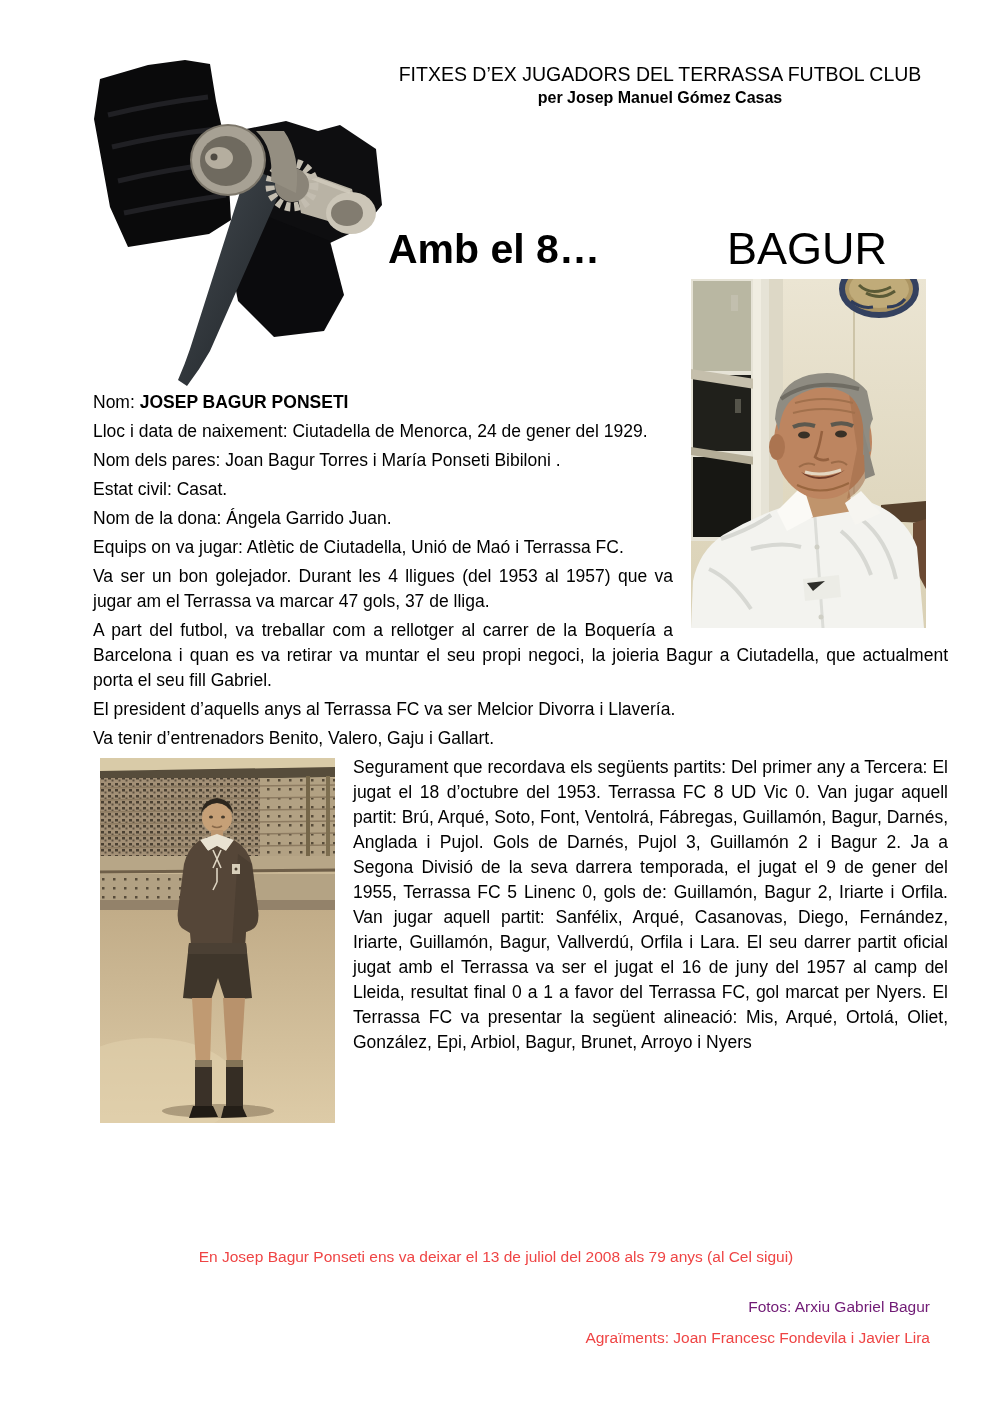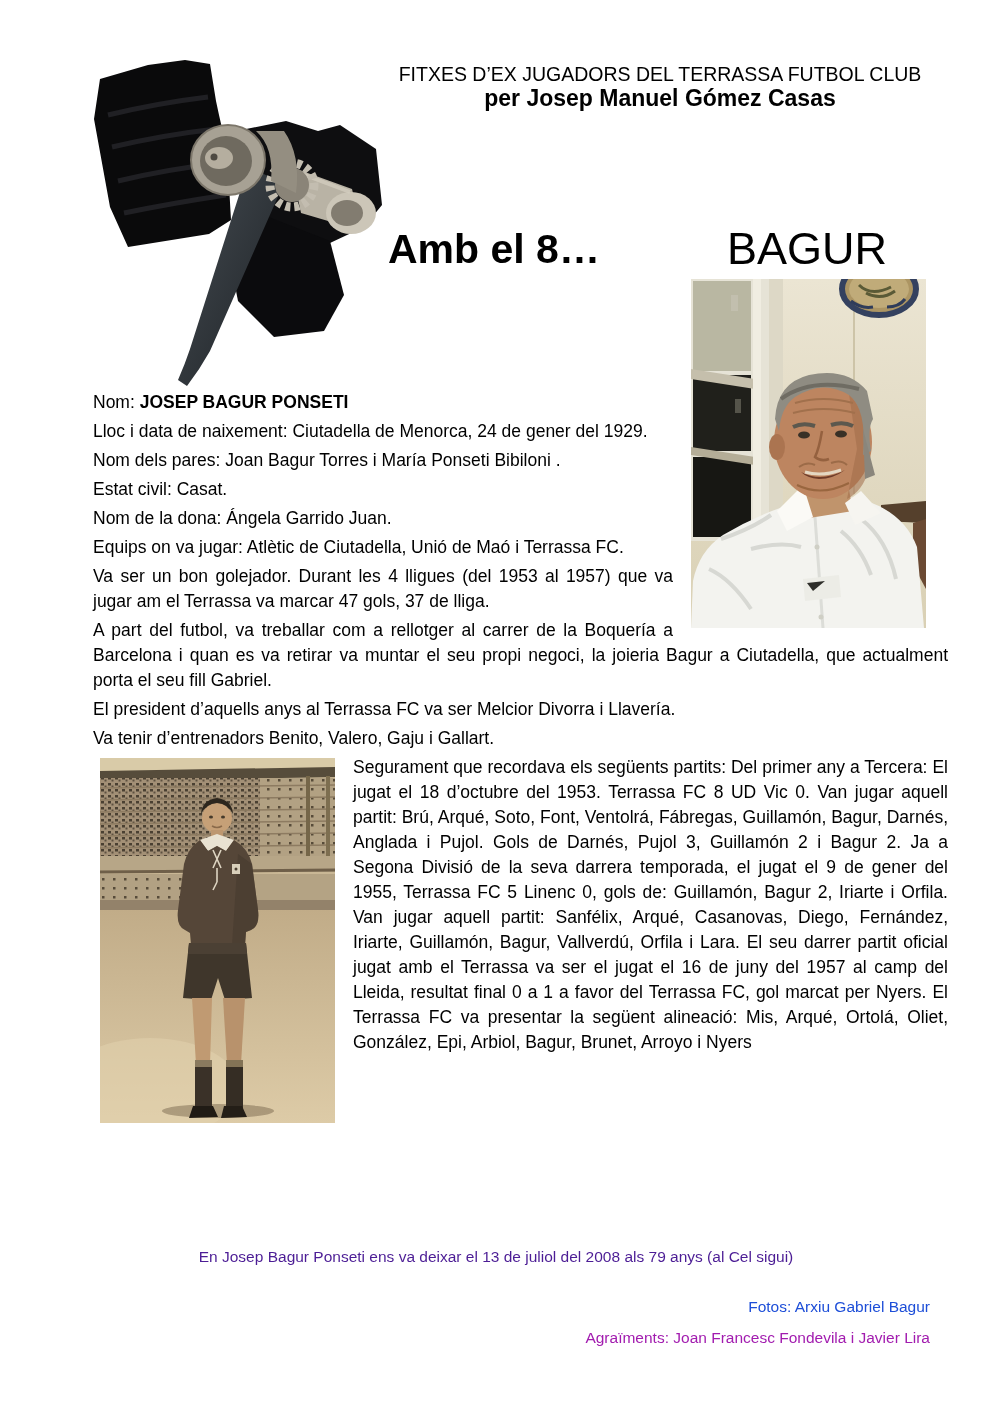--- a/index.html
+++ b/index.html
@@ -6,35 +6,35 @@
   .page {
     position:relative; width:992px; height:1403px; margin:0 auto;
     background:#ffffff; color:#000;
     font-family:"Liberation Sans", sans-serif;
     overflow:hidden;
   }
   
   .camera-art { position:absolute; left:88px; top:55px; width:315px; height:335px; }
   .title-block { position:absolute; left:330px; top:62px; width:660px; text-align:center; }
   .title-line1 { font-size:19.5px; line-height:24px; white-space:nowrap; }
-  .title-line2 { font-size:23px; line-height:24px; font-weight:bold; }
+  .title-line2 { font-size:16px; line-height:24px; font-weight:bold; }
   .headline-left  { position:absolute; left:388px; top:226px; font-size:41px; font-weight:bold; line-height:46px; }
   .headline-right { position:absolute; left:727px; top:226px; font-size:45px; font-weight:normal; line-height:46px; }
   
   .portrait-photo { position:absolute; left:691px; top:279px; width:235px; height:349px; }
   .portrait-photo svg, .player-photo svg, .camera-art svg { display:block; }
   
   .body-text { position:absolute; left:93px; top:390px; width:869px; font-size:17.5px; line-height:25px; }
   .body-text p { margin:0 14px 4px 0; text-align:justify; }
   .portrait-spacer { float:right; width:289px; height:238px; }
   .player-photo { float:left; width:235px; height:365px; margin:3px 18px 8px 7px; }
   
-  .obituary { position:absolute; left:0; top:1248px; width:992px; text-align:center; font-size:15.5px; color:#4c1d95; }
-  .credit-photos { position:absolute; right:62px; top:1298px; font-size:15.5px; color:#1d4ed8; }
-  .credit-ack    { position:absolute; right:62px; top:1329px; font-size:15.5px; color:#a21caf;text-align:center; }
+  .obituary { position:absolute; left:0; top:1248px; width:992px; text-align:center; font-size:15.5px; color:#ef4444; }
+  .credit-photos { position:absolute; right:62px; top:1298px; font-size:15.5px; color:#701a75; }
+  .credit-ack    { position:absolute; right:62px; top:1329px; font-size:15.5px; color:#ef4444;text-align:center; }
 </style>
 </head>
 <body>
 
 <div class="page">
 
   <div class="camera-art">
     <svg width="315" height="335" viewBox="0 0 315 335" xmlns="http://www.w3.org/2000/svg">
       <defs>
         <linearGradient id="rodg" x1="0" y1="0" x2="1" y2="1">

